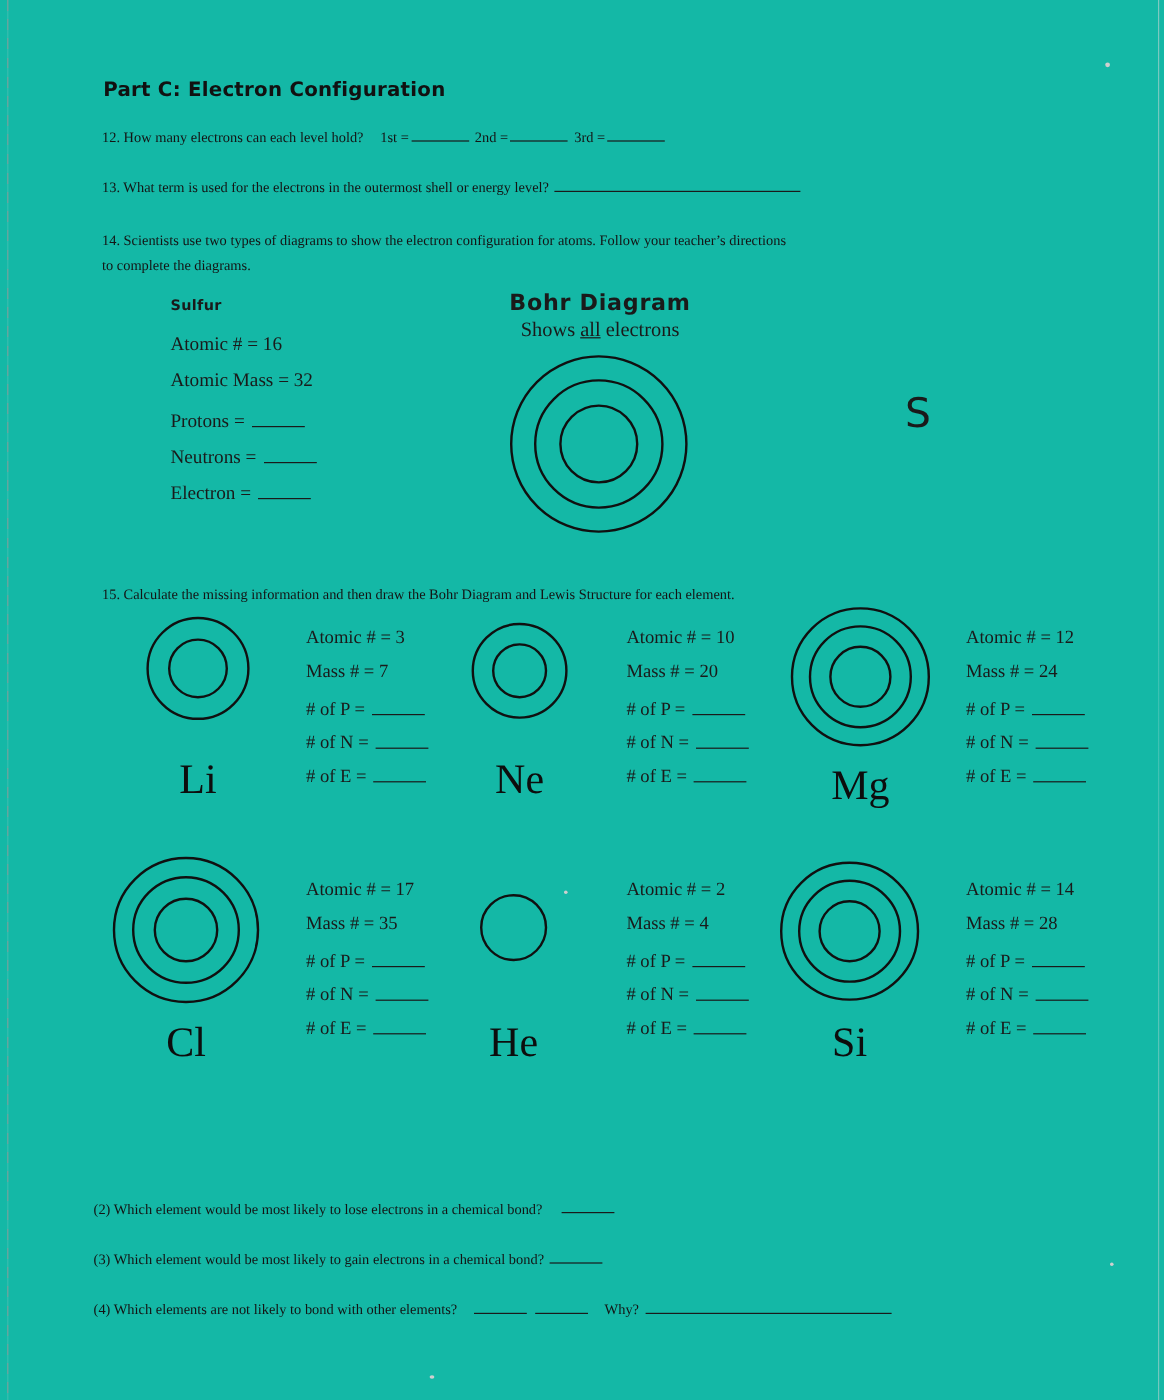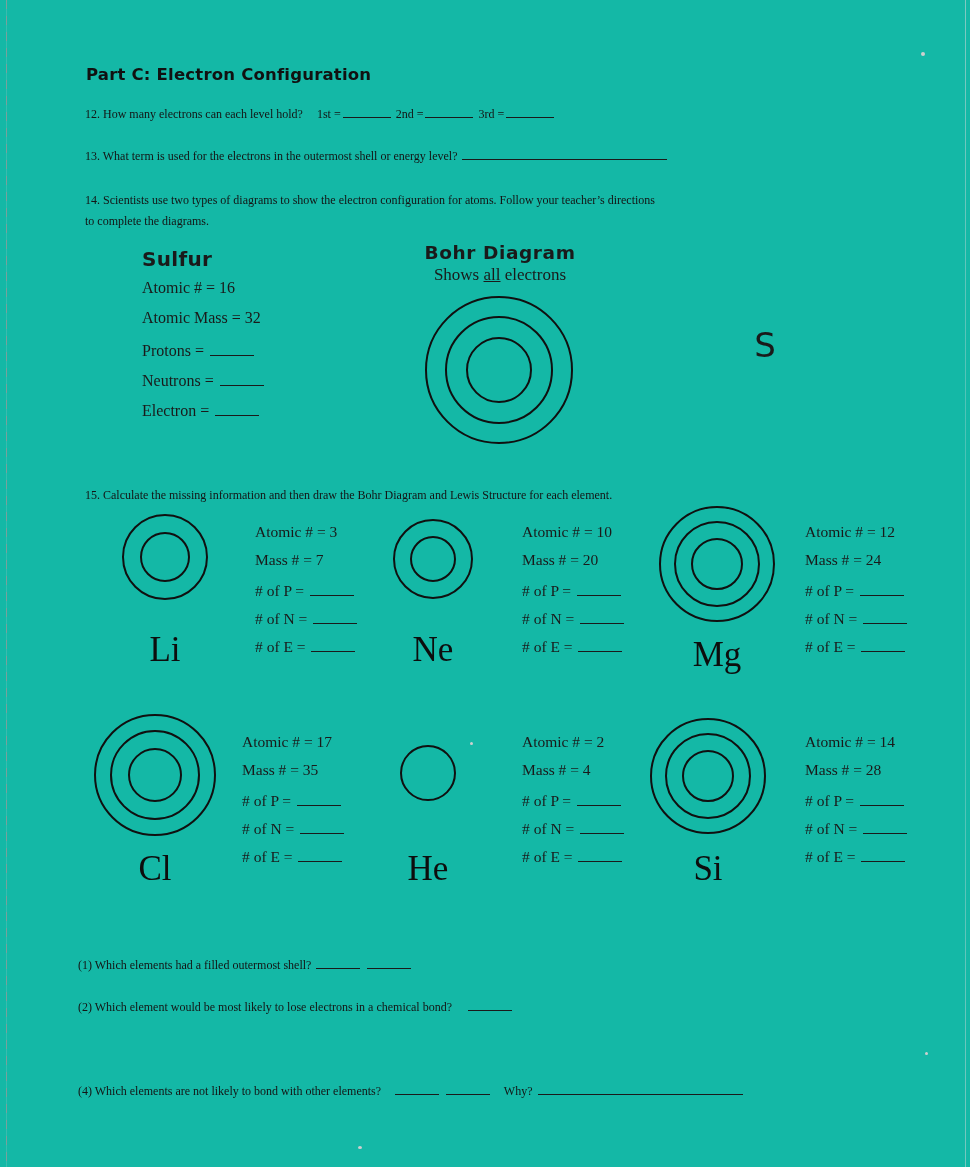--- a/index.html
+++ b/index.html
@@ -66,21 +66,21 @@
     margin: 0 2px;
   }
   .blank.w44 { width: 44px; }
   .blank.w48 { width: 48px; }
   .blank.w200 { width: 205px; }
   .blank.thin { border-bottom-width: 1.3px; }
 
   
   .elem-name-head {
     font-family: "DejaVu Sans", sans-serif;
-    font-size: 20px;
+    font-size: 12px;
     font-weight: 600;
     letter-spacing: 0.3px;
   }
   .info-line {
     font-size: 16px;
     line-height: 1.0;
     white-space: nowrap;
   }
 
   
@@ -297,21 +297,21 @@
       <span class="blank w44"></span>
     </div>
   </div>
 
   <div class="bohr" style="left:94px; top:714px; width:122px; height:122px;">
     <div class="ring" style="width:122px;height:122px;"></div>
     <div class="ring" style="width:90px;height:90px;"></div>
     <div class="ring" style="width:54px;height:54px;"></div>
   </div>
   <div class="abs elem-symbol" style="left:105px; top:849px; width:100px;">Cl</div>
-  <div class="abs" style="left:242px; top:734px;">
+  <div class="abs" style="left:255px; top:734px;">
     <div class="stat-line" style="height:28px;">
       <span>Atomic # =</span>
       <span>17</span>
     </div>
     <div class="stat-line" style="height:28px;">
       <span>Mass # =</span>
       <span>35</span>
     </div>
     <div class="stat-line" style="height:28px;">
       <span># of P =</span>
@@ -377,34 +377,33 @@
       <span># of N =</span>
       <span class="blank w44"></span>
     </div>
     <div class="stat-line" style="height:28px;">
       <span># of E =</span>
       <span class="blank w44"></span>
     </div>
   </div>
 
 
-  <div class="abs qline" style="left:78px; top:957px; width:870px;">
-    <span class="num">(1)</span>
-    <span>Which elements had a filled outermost shell?</span>
-    <span class="blank w44"></span>
-    <span class="blank w44"></span>
-  </div>
 
   <div class="abs qline" style="left:78px; top:999px; width:870px;">
     <span class="num">(2)</span>
     <span>Which element would be most likely to lose electrons in a chemical bond?</span>
     <span style="display:inline-block;width:8px;"></span>
     <span class="blank w44"></span>
   </div>
 
+  <div class="abs qline" style="left:78px; top:1041px; width:870px;">
+    <span class="num">(3)</span>
+    <span>Which element would be most likely to gain electrons in a chemical bond?</span>
+    <span class="blank w44"></span>
+  </div>
 
   <div class="abs qline" style="left:78px; top:1083px; width:880px;">
     <span class="num">(4)</span>
     <span>Which elements are not likely to bond with other elements?</span>
     <span style="display:inline-block;width:6px;"></span>
     <span class="blank w44"></span>
     <span class="blank w44"></span>
     <span style="display:inline-block;width:6px;"></span>
     <span>Why?</span>
     <span class="blank w200 thin"></span>

